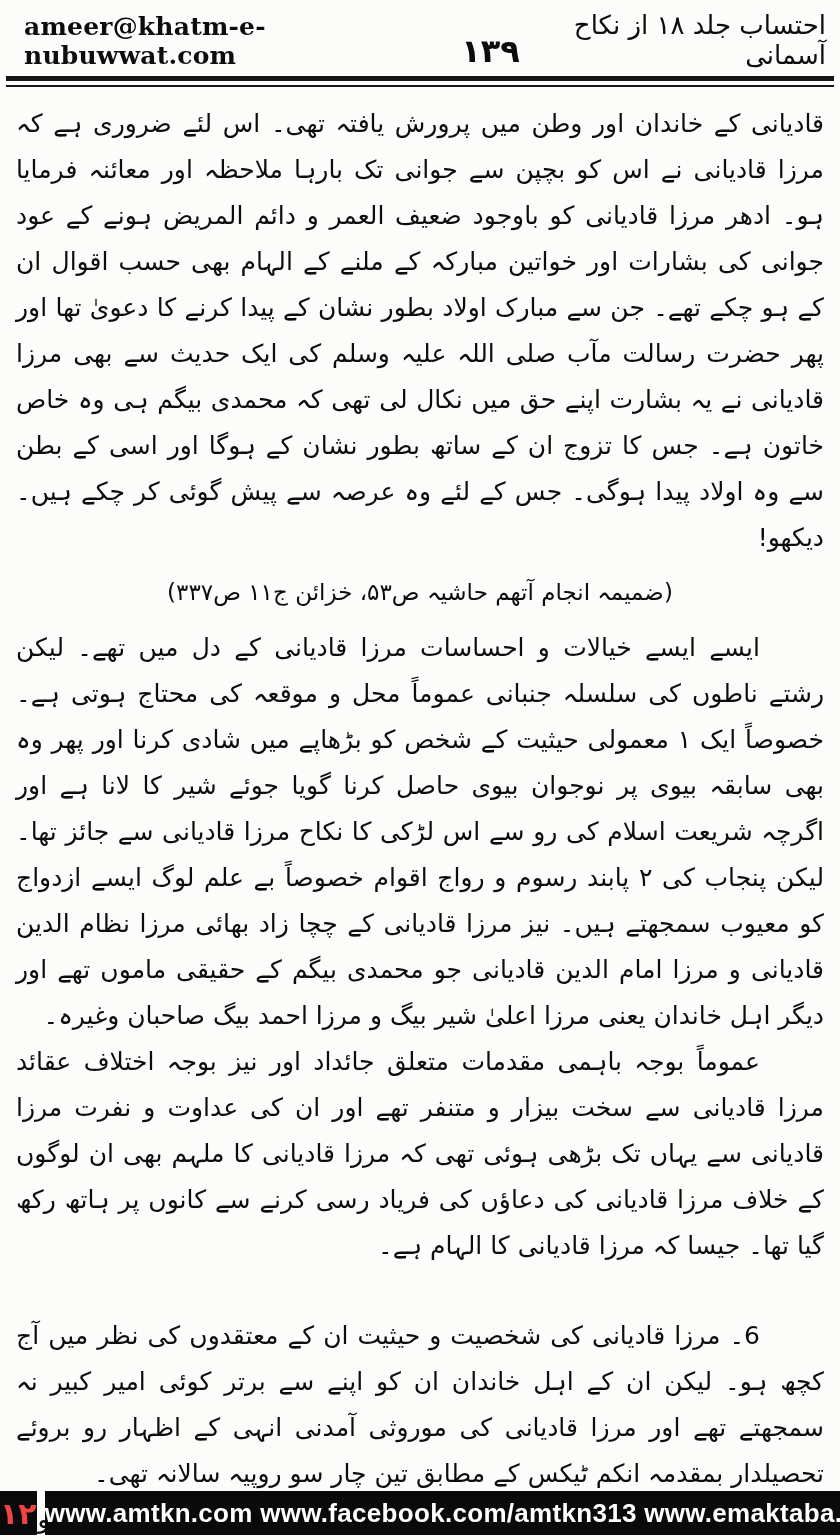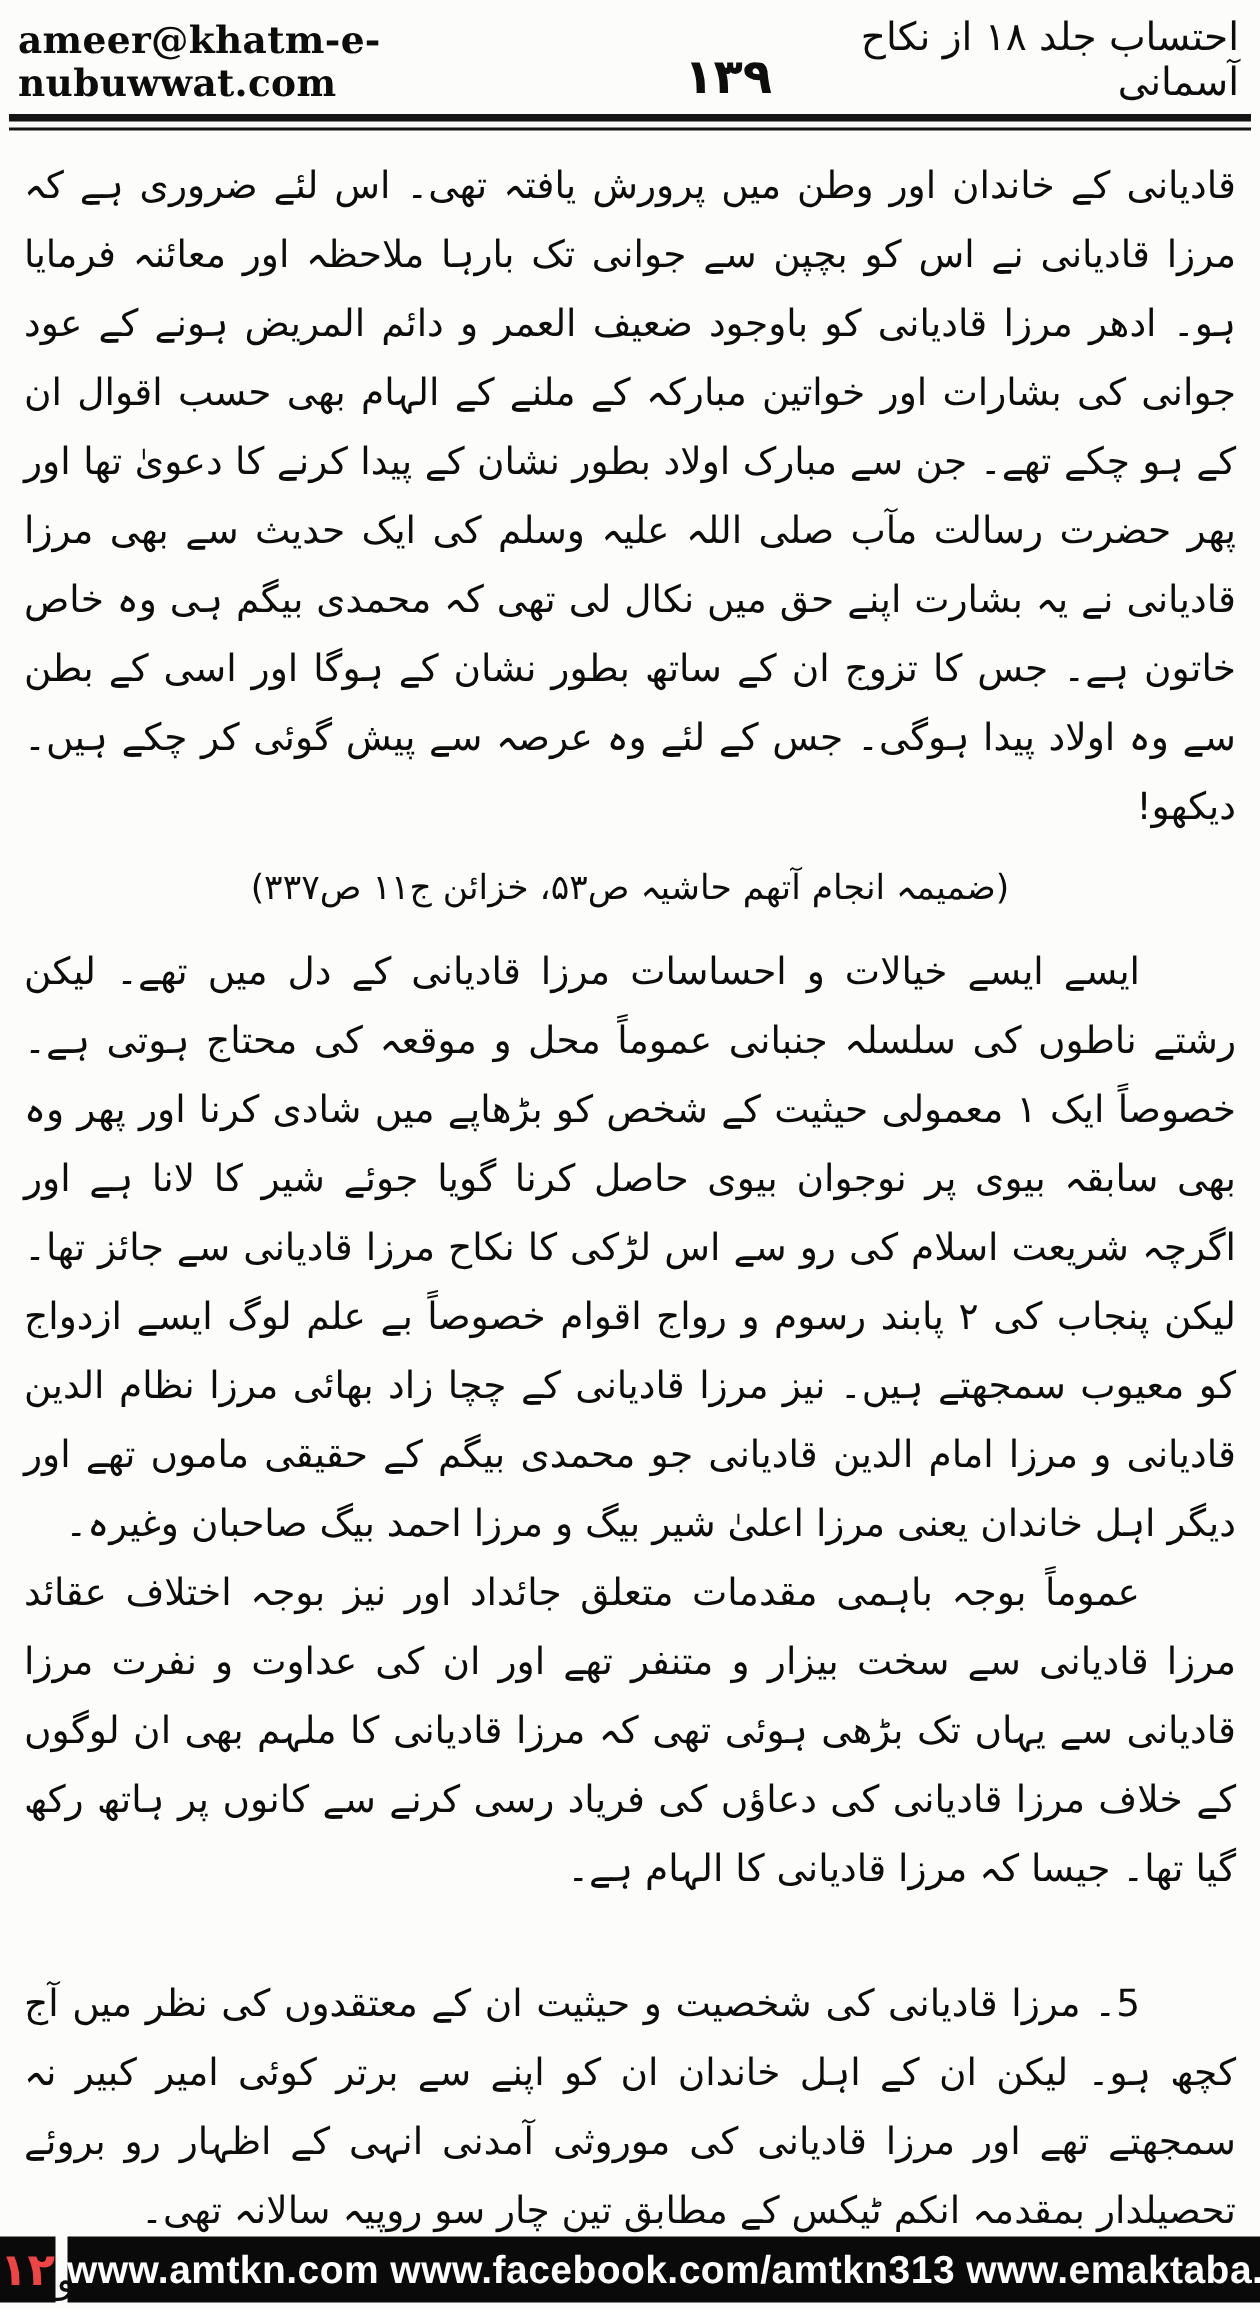--- a/index.html
+++ b/index.html
@@ -11,21 +11,21 @@
     overflow:hidden;
     box-sizing:border-box;
     font-family:"DejaVu Sans", sans-serif;
     color:#0d0d0d;
   }
   
   .header{
     display:flex;
     align-items:flex-end;
     justify-content:space-between;
-    padding:10px 14px 4px 12px;
+    padding:10px 14px 4px 24px;
   }
   .header .email{
     font-family:"DejaVu Serif", serif;
     font-weight:bold;
     font-size:25px;
     letter-spacing:0.2px;
   }
   .header .page-num{
     font-size:32px;
     font-weight:bold;
@@ -103,21 +103,21 @@
     <span class="book-title">احتساب جلد ۱۸ از نکاح آسمانی</span>
   </div>
 
   <div class="rule"></div>
 
   <div class="text-block">
     <p>قادیانی کے خاندان اور وطن میں پرورش یافتہ تھی۔ اس لئے ضروری ہے کہ مرزا قادیانی نے اس کو بچپن سے جوانی تک بارہا ملاحظہ اور معائنہ فرمایا ہو۔ ادھر مرزا قادیانی کو باوجود ضعیف العمر و دائم المریض ہونے کے عود جوانی کی بشارات اور خواتین مبارکہ کے ملنے کے الہام بھی حسب اقوال ان کے ہو چکے تھے۔ جن سے مبارک اولاد بطور نشان کے پیدا کرنے کا دعویٰ تھا اور پھر حضرت رسالت مآب صلی اللہ علیہ وسلم کی ایک حدیث سے بھی مرزا قادیانی نے یہ بشارت اپنے حق میں نکال لی تھی کہ محمدی بیگم ہی وہ خاص خاتون ہے۔ جس کا تزوج ان کے ساتھ بطور نشان کے ہوگا اور اسی کے بطن سے وہ اولاد پیدا ہوگی۔ جس کے لئے وہ عرصہ سے پیش گوئی کر چکے ہیں۔ دیکھو!</p>
     <p class="reference">(ضمیمہ انجام آتھم حاشیہ ص۵۳، خزائن ج۱۱ ص۳۳۷)</p>
     <p class="para-indent">ایسے ایسے خیالات و احساسات مرزا قادیانی کے دل میں تھے۔ لیکن رشتے ناطوں کی سلسلہ جنبانی عموماً محل و موقعہ کی محتاج ہوتی ہے۔ خصوصاً ایک ۱ معمولی حیثیت کے شخص کو بڑھاپے میں شادی کرنا اور پھر وہ بھی سابقہ بیوی پر نوجوان بیوی حاصل کرنا گویا جوئے شیر کا لانا ہے اور اگرچہ شریعت اسلام کی رو سے اس لڑکی کا نکاح مرزا قادیانی سے جائز تھا۔ لیکن پنجاب کی ۲ پابند رسوم و رواج اقوام خصوصاً بے علم لوگ ایسے ازدواج کو معیوب سمجھتے ہیں۔ نیز مرزا قادیانی کے چچا زاد بھائی مرزا نظام الدین قادیانی و مرزا امام الدین قادیانی جو محمدی بیگم کے حقیقی ماموں تھے اور دیگر اہل خاندان یعنی مرزا اعلیٰ شیر بیگ و مرزا احمد بیگ صاحبان وغیرہ۔</p>
     <p class="para-indent">عموماً بوجہ باہمی مقدمات متعلق جائداد اور نیز بوجہ اختلاف عقائد مرزا قادیانی سے سخت بیزار و متنفر تھے اور ان کی عداوت و نفرت مرزا قادیانی سے یہاں تک بڑھی ہوئی تھی کہ مرزا قادیانی کا ملہم بھی ان لوگوں کے خلاف مرزا قادیانی کی دعاؤں کی فریاد رسی کرنے سے کانوں پر ہاتھ رکھ گیا تھا۔ جیسا کہ مرزا قادیانی کا الہام ہے۔</p>
-    <p class="para-indent gap-before">5۔ مرزا قادیانی کی شخصیت و حیثیت ان کے معتقدوں کی نظر میں آج کچھ ہو۔ لیکن ان کے اہل خاندان ان کو اپنے سے برتر کوئی امیر کبیر نہ سمجھتے تھے اور مرزا قادیانی کی موروثی آمدنی انہی کے اظہار رو بروئے تحصیلدار بمقدمہ انکم ٹیکس کے مطابق تین چار سو روپیہ سالانہ تھی۔</p>
+    <p class="para-indent gap-before">6۔ مرزا قادیانی کی شخصیت و حیثیت ان کے معتقدوں کی نظر میں آج کچھ ہو۔ لیکن ان کے اہل خاندان ان کو اپنے سے برتر کوئی امیر کبیر نہ سمجھتے تھے اور مرزا قادیانی کی موروثی آمدنی انہی کے اظہار رو بروئے تحصیلدار بمقدمہ انکم ٹیکس کے مطابق تین چار سو روپیہ سالانہ تھی۔</p>
     <p class="para-indent">۲۔ مرزا قادیانی کے خاندان میں شریعت کے مطابق ورثہ تقسیم ہونے پائے نہیں جاتے۔ اس لئے ان کا خاندان پابند رواج اقوام میں شمار ہے اور خود مرزا قادیانی نے شریعت کے خلاف زوجہ اوّل کی اولاد کو محروم الارث بنایا اور جدی ارضی باغ وغیرہ زوجہ دوم کے نام رہن با قبضہ کر دی۔</p>
   </div>
 
   <div class="footer">
     <div class="folio-box">۱۲</div>
     <div class="links-bar">www.amtkn.com www.facebook.com/amtkn313 www.emaktaba.info</div>
   </div>
 
 </div>
 

